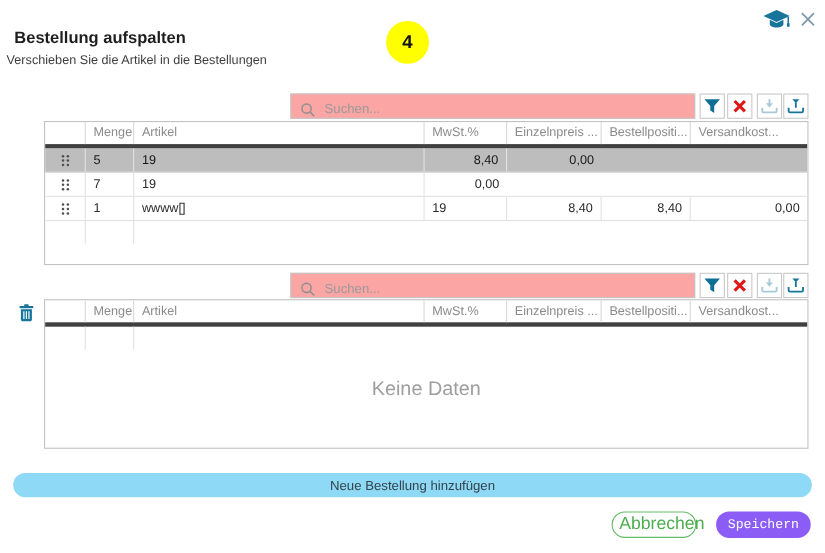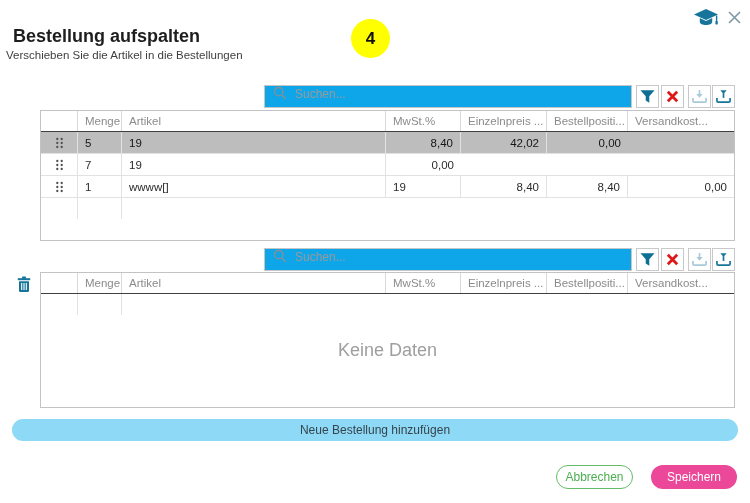--- a/index.html
+++ b/index.html
@@ -1,71 +1,71 @@
 <!DOCTYPE html>
 <html><head>
 <meta charset="utf-8">
 <style>
   html,body{margin:0;padding:0}
   body{
     width:750px;height:503px;position:relative;background:#fff;
     font-family:"Liberation Sans",sans-serif;overflow:hidden;
   }
   
-  .title{position:absolute;left:13px;top:26px;font-size:18px;font-weight:bold;color:#1e1e1e}
+  .title{position:absolute;left:13px;top:26px;font-size:15px;font-weight:bold;color:#1e1e1e}
   .subtitle{position:absolute;left:6px;top:49px;font-size:11.5px;color:#3f3f3f}
   .badge{position:absolute;left:351px;top:19px;width:39px;height:39px;border-radius:50%;
     background:#ffff00;color:#111;font-size:17px;font-weight:bold;
     display:flex;align-items:center;justify-content:center}
   .icon-btn{position:absolute;background:none;border:none;padding:0;cursor:pointer;line-height:0}
   #cap-btn{left:693px;top:8px}
   #close-btn{left:727px;top:10px}
 
   
   .search{position:absolute;left:264px;width:368px;height:23px;border:1px solid #c6c6c6;
-    display:flex;align-items:flex-start;background:#0ea5e9;box-sizing:border-box}
+    display:flex;align-items:flex-end;background:#fca5a5;box-sizing:border-box}
   .search svg{margin:0 6px 0 8px;flex:none}
   .search input{border:none;outline:none;flex:1;font-size:12px;color:#333;font-family:inherit;background:transparent;min-width:0}
   .search input::placeholder{color:#9a9a9a}
   .tool{position:absolute;width:23px;height:23px;border:1px solid #c9c9c9;background:#fff;
     display:flex;align-items:center;justify-content:center;padding:0;box-sizing:border-box;cursor:pointer;line-height:0}
   .r1{top:85px}.r2{top:248px}
   .pos-filter{left:636px}.pos-clear{left:661px}.pos-import{left:688px}.pos-export{left:712px}
 
   
   .table{position:absolute;left:40px;width:695px;border:1px solid #c3c3c3;box-sizing:border-box;background:#fff;overflow:hidden}
   #table1{top:110px;height:131px}
   #table2{top:272px;height:136px}
   .trow{display:grid;grid-template-columns:37px 44px 264px 75px 86px 81px 1fr}
-  .thead{height:20px;border-bottom:1px solid #404040;color:#8b8b8b;font-size:11.5px}
+  .thead{height:20px;border-bottom:4px solid #404040;color:#8b8b8b;font-size:11.5px}
   .cell{display:flex;align-items:center;padding:0 7px;border-right:1px solid #d9d9d9;
     white-space:nowrap;overflow:hidden;box-sizing:border-box}
   .cell:last-child{border-right:none}
   .drow{height:21px;font-size:11.5px;color:#2b2b2b;border-bottom:1px solid #e2e2e2}
   .drow .cell{border-right:1px solid #e2e2e2}
   .drow .cell:last-child{border-right:none}
   .num{justify-content:flex-end}
   .selected{background:#bdbdbd;color:#161616}
   .handle-cell{justify-content:center;padding:0;cursor:grab}
   .stub-row{height:21px}
   .stub-row .cell{border-right:none}
   .stub-row .c1,.stub-row .c2{border-right:1px solid #e2e2e2}
   .t2body{position:relative;height:113px}
   .t2body .stub-row{position:absolute;top:0;left:0;right:0}
   .empty-state{position:absolute;inset:0;display:flex;align-items:center;justify-content:center;
     color:#9e9e9e;font-size:18px}
   #trash-btn{left:17px;top:276px}
 
   
-  .add-order{position:absolute;left:12px;top:419px;width:726px;height:22px;border-radius:11px;
+  .add-order{position:absolute;left:12px;top:430px;width:726px;height:22px;border-radius:11px;
     background:#8ed9f6;border:none;font-size:12px;color:#35444c;font-family:inherit;cursor:pointer}
   .btn-cancel{position:absolute;left:556px;top:465px;width:77px;height:24px;border-radius:12px;
-    background:#fff;border:1px solid #63bb67;color:#4cae50;font-size:12px;font-family:inherit;cursor:pointer}
+    background:#fff;border:1px solid #63bb67;color:#4cae50;font-size:16px;font-family:inherit;cursor:pointer}
   .btn-save{position:absolute;left:651px;top:465px;width:86px;height:24px;border-radius:12px;
-    background:#ec4899;border:none;color:#fff;font-size:12px;font-family:Liberation Sans, sans-serif;cursor:default}
+    background:#8b5cf6;border:none;color:#fff;font-size:12px;font-family:Liberation Mono, monospace;cursor:default}
 </style>
 </head>
 <body>
 
 <div class="title">Bestellung aufspalten</div>
 <div class="subtitle">Verschieben Sie die Artikel in die Bestellungen</div>
 <div class="badge">4</div>
 
 <button class="icon-btn" id="cap-btn">
   <span>
@@ -135,21 +135,20 @@
           <circle cx="6.7" cy="2" r="1.15" fill="#4f4f4f"></circle>
         <circle cx="2.3" cy="6" r="1.15" fill="#4f4f4f"></circle>
           <circle cx="6.7" cy="6" r="1.15" fill="#4f4f4f"></circle>
         <circle cx="2.3" cy="10" r="1.15" fill="#4f4f4f"></circle>
           <circle cx="6.7" cy="10" r="1.15" fill="#4f4f4f"></circle>
       </svg>
     </div>
     <div class="cell">5</div>
     <div class="cell">19</div>
     <div class="cell num">8,40</div>
-    <div class="cell num">42,02</div>
     <div class="cell num">0,00</div>
   </div>
 
   <div class="trow drow">
     <div class="cell handle-cell">
       <svg width="9" height="12" viewBox="0 0 9 12">
         <circle cx="2.3" cy="2" r="1.15" fill="#4f4f4f"></circle>
           <circle cx="6.7" cy="2" r="1.15" fill="#4f4f4f"></circle>
         <circle cx="2.3" cy="6" r="1.15" fill="#4f4f4f"></circle>
           <circle cx="6.7" cy="6" r="1.15" fill="#4f4f4f"></circle>

